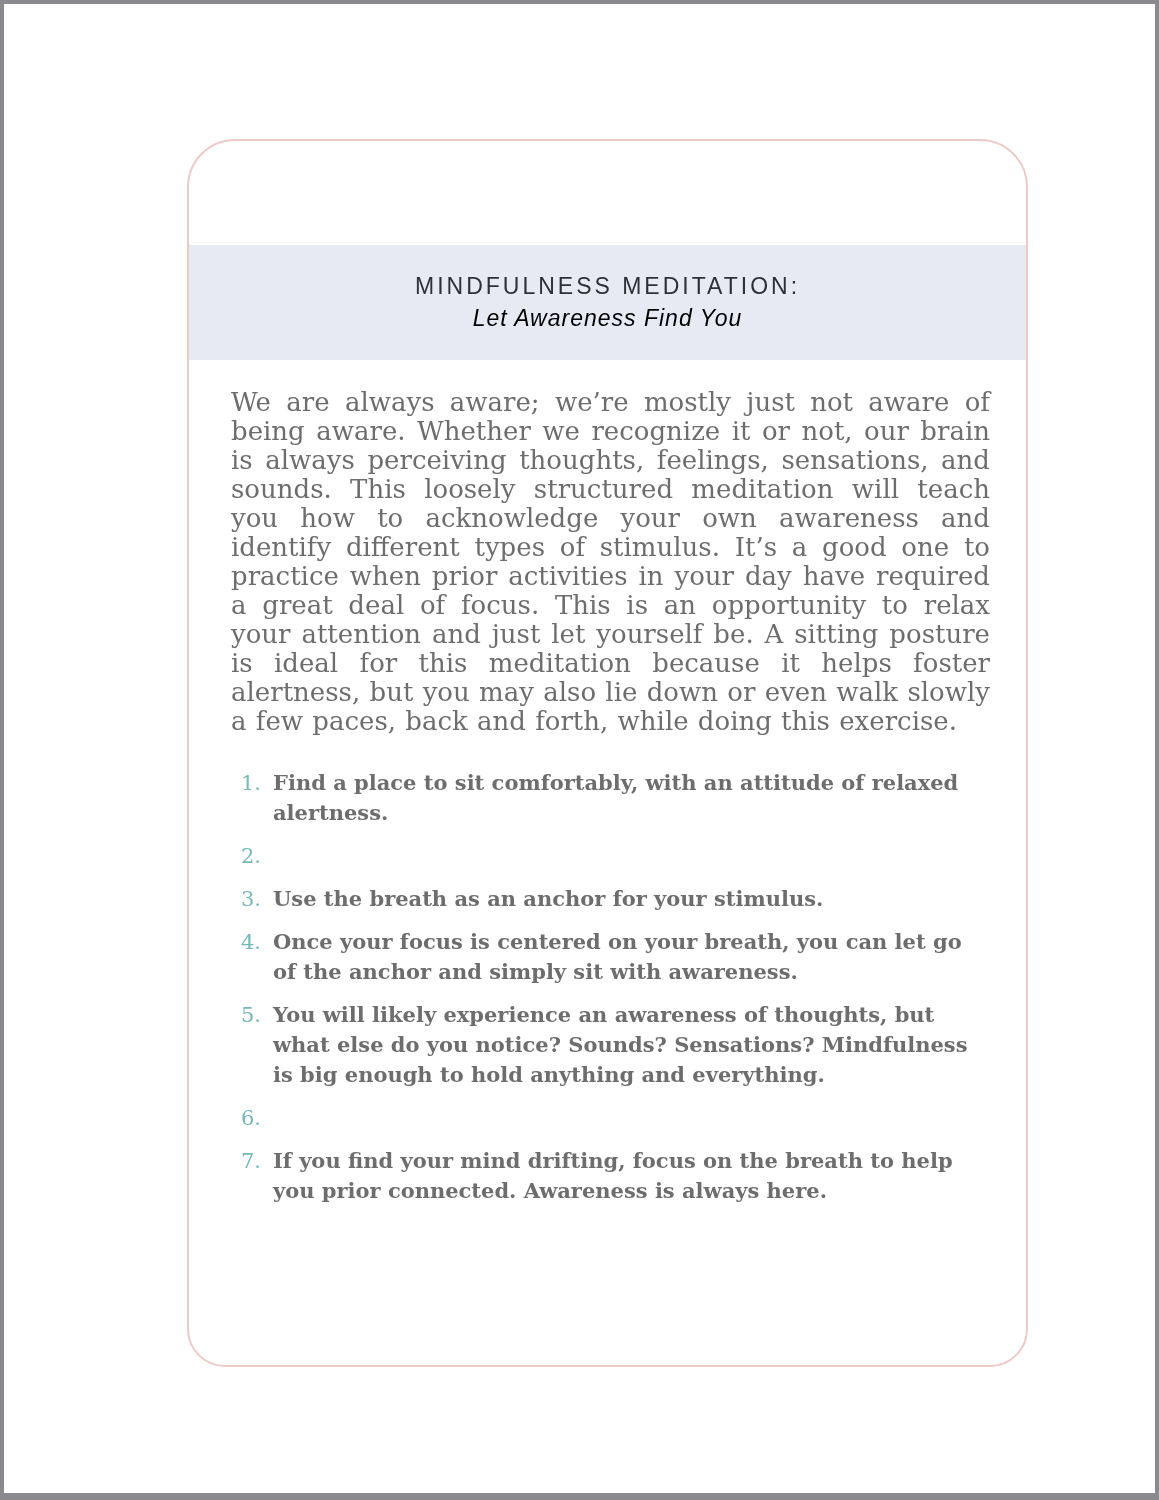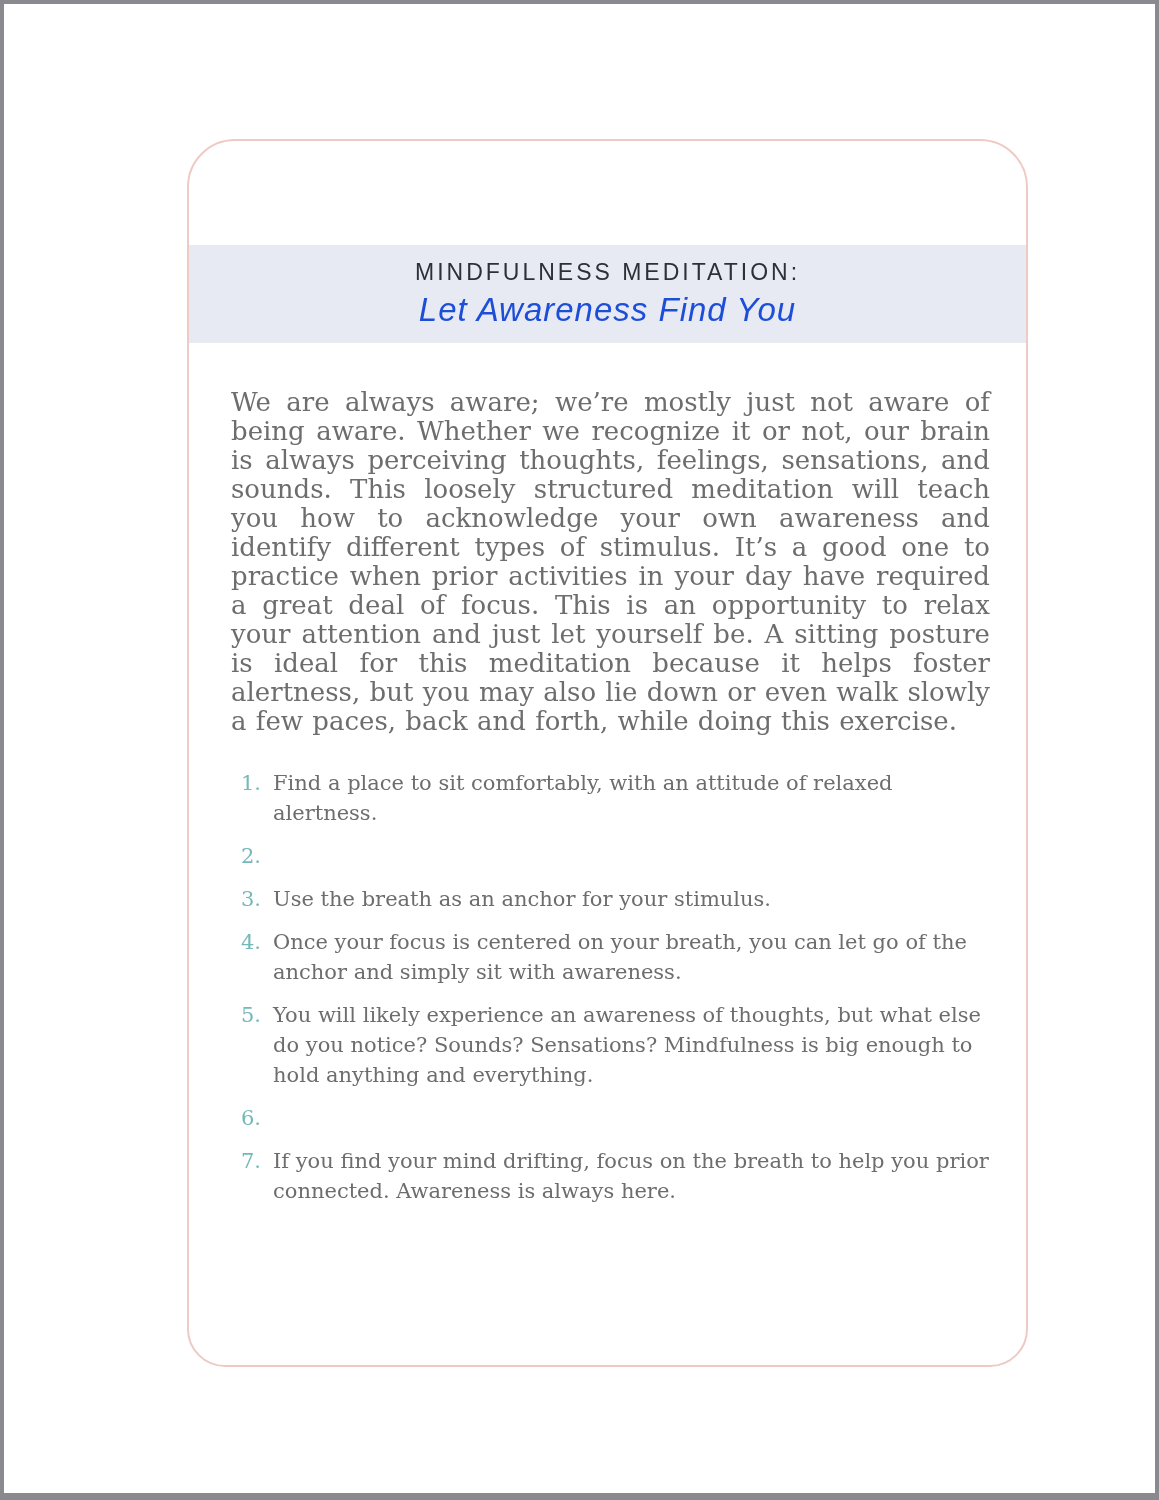--- a/index.html
+++ b/index.html
@@ -19,36 +19,36 @@
     width: 841px; height: 1228px;
     box-sizing: border-box;
     border: 2px solid #eecac5;
     border-radius: 48px 48px 38px 38px;
     background: #ffffff;
     overflow: hidden;
   }
   .band {
     position: absolute;
     top: 104px; left: 0; right: 0;
-    height: 98px;
+    height: 115px;
     background: #e8eaf3;
     display: flex; flex-direction: column;
     align-items: center; justify-content: center;
     gap: 5px;
   }
   .band-title {
     font-family: "Liberation Sans", sans-serif;
     font-size: 23px; letter-spacing: 3px;
     color: #2d3036; font-weight: 500;
   }
   .band-subtitle {
     font-family: "Liberation Sans", sans-serif;
     font-style: italic;
-    font-size: 33px; letter-spacing: 1px;
-    color: #1d4ed8;
+    font-size: 23px; letter-spacing: 1px;
+    color: #000000;
   }
   .intro {
     position: absolute;
     top: 247px; left: 42px; right: 36px;
     font-size: 26px; line-height: 29px;
     color: #6d6d6d;
     text-align: justify;
     word-spacing: 1px;
   }
   .divider {
@@ -78,20 +78,21 @@
     flex: 0 0 30px;
     width: 30px;
     text-align: right;
     margin-right: 12px;
     color: #74b8b8;
     font-size: 21px; line-height: 30px;
   }
   .step-text {
     font-size: 21px; line-height: 30px;
     color: #6d6d6d;
+    font-weight: bold;
   }
 </style>
 </head>
 <body>
 
 <div class="frame">
   <div class="card">
 
     <div class="band">
       <div class="band-title">MINDFULNESS MEDITATION:</div>

